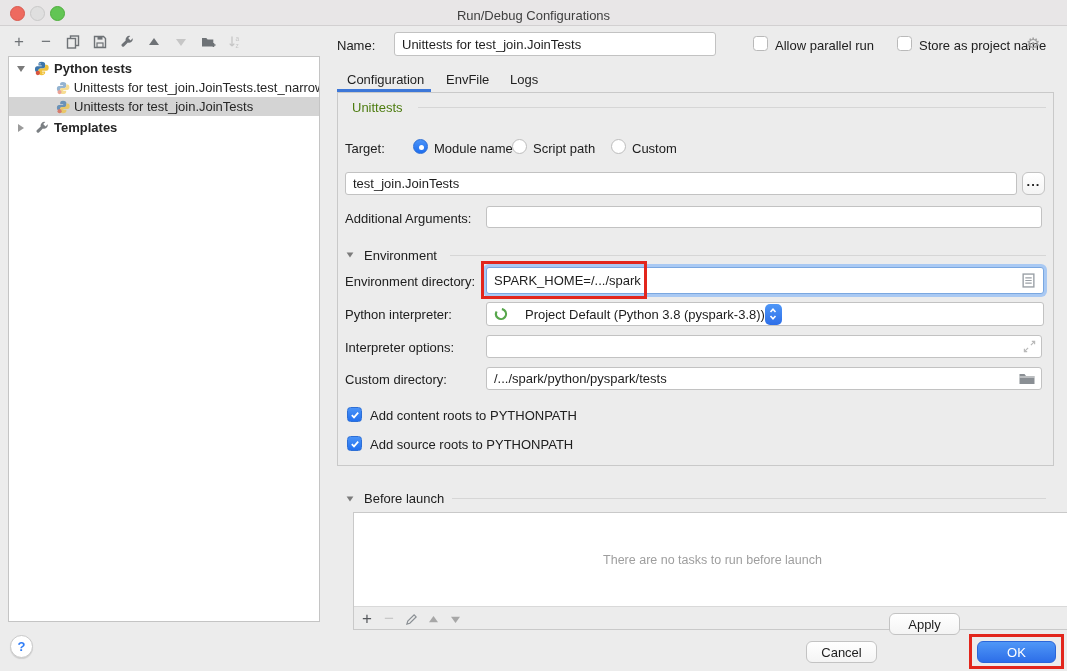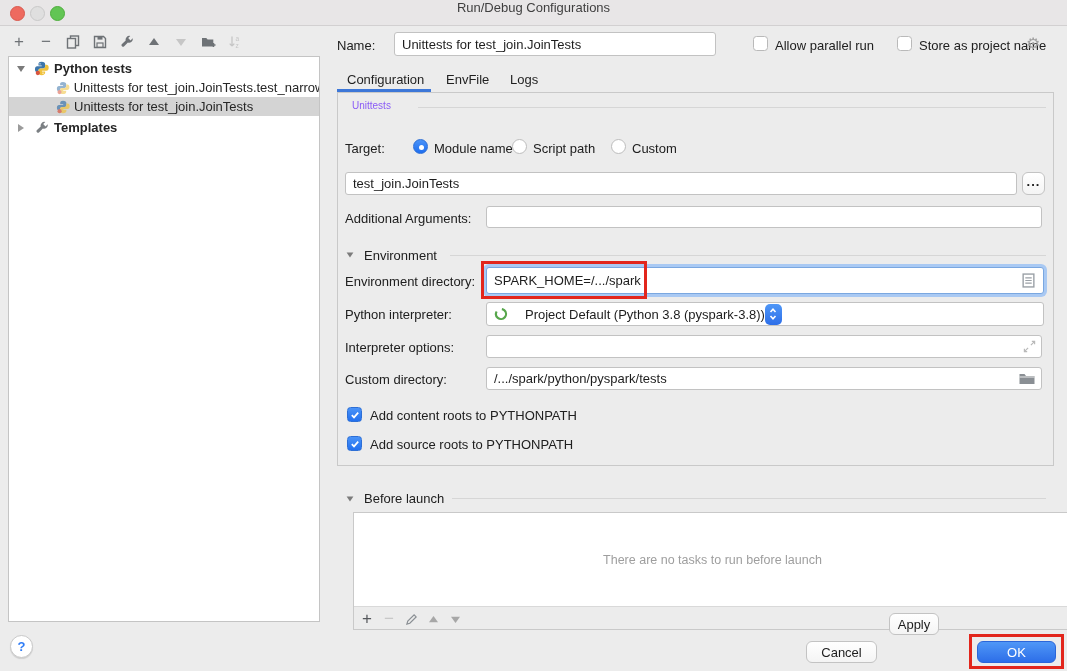--- a/index.html
+++ b/index.html
@@ -1,20 +1,20 @@
 <!DOCTYPE html>
 <html><head>
 <meta charset="utf-8">
 <style>
   html,body{margin:0;padding:0}
   body{width:1067px;height:671px;background:#ececec;font-family:"Liberation Sans",sans-serif;
        position:relative;overflow:hidden;-webkit-font-smoothing:antialiased}
   .abs{position:absolute}
   .lbl{font-size:13px;color:#202020;white-space:nowrap}
-  .gray-lbl{font-size:10px;color:#8b5cf6;white-space:nowrap}
+  .gray-lbl{font-size:13px;color:#4d7c0f;white-space:nowrap}
   .fld{background:#fff;border:1px solid #c2c2c2;border-radius:3px;
        font:13px "Liberation Sans",sans-serif;color:#1d1d1d;padding:0 7px;
        box-sizing:border-box;outline:none;display:block}
   .sec-line{background:#d6d6d6;height:1px}
   .panel{border:1px solid #c9c9c9;box-sizing:border-box}
   
   .titlebar{left:0;top:0;width:1067px;height:25px;background:#e8e6e7;border-bottom:1px solid #d2d0d1}
   .tl{width:13px;height:13px;border-radius:50%;top:6px}
   
   .tbtn{width:22px;height:20px;display:flex;align-items:center;justify-content:center}
@@ -48,21 +48,21 @@
            color:#2f7cf6;font-size:13px;font-weight:bold}
   .focus-ring{box-shadow:0 0 0 3px #a9c9f3;border:1px solid #7aa7e0 !important}
 </style>
 </head>
 <body>
 
 <div class="abs titlebar">
   <div class="abs tl" style="left:10px;background:#ee6a5f;border:1px solid #d9594e"></div>
   <div class="abs tl" style="left:30px;background:#dfdfdf;border:1px solid #c9c9c9"></div>
   <div class="abs tl" style="left:50px;background:#62c554;border:1px solid #4eae3d"></div>
-  <div class="abs" style="left:0;top:0;width:1067px;text-align:center;font-size:13px;color:#3f3f3f">Run/Debug Configurations</div>
+  <div class="abs" style="left:0;top:8px;width:1067px;text-align:center;font-size:13px;color:#3f3f3f">Run/Debug Configurations</div>
 </div>
 
 <div class="abs" style="left:8px;top:32px;height:20px;display:flex;gap:5px">
   <div class="tbtn">
       <span class="plusminus">+</span>
     </div>
   <div class="tbtn">
       <span class="plusminus">−</span>
     </div>
   <div class="tbtn">
@@ -262,19 +262,19 @@
     </div>
   </div>
 </div>
 
 <div class="abs helpbtn">
     <span>?</span>
   </div>
 <div class="abs mbtn" style="left:806px;top:641px;width:71px;height:22px">
   <span>Cancel</span>
 </div>
-<div class="abs mbtn" style="left:889px;top:613px;width:50px;height:22px">
+<div class="abs mbtn" style="left:889px;top:613px;width:71px;height:22px">
   <span>Apply</span>
 </div>
 <div class="abs mbtn primary" style="left:977px;top:641px;width:79px;height:22px">
   <span>OK</span>
 </div>
 <div class="abs annot" style="left:969px;top:634px;width:95px;height:35px"></div>
 
 </body></html>

